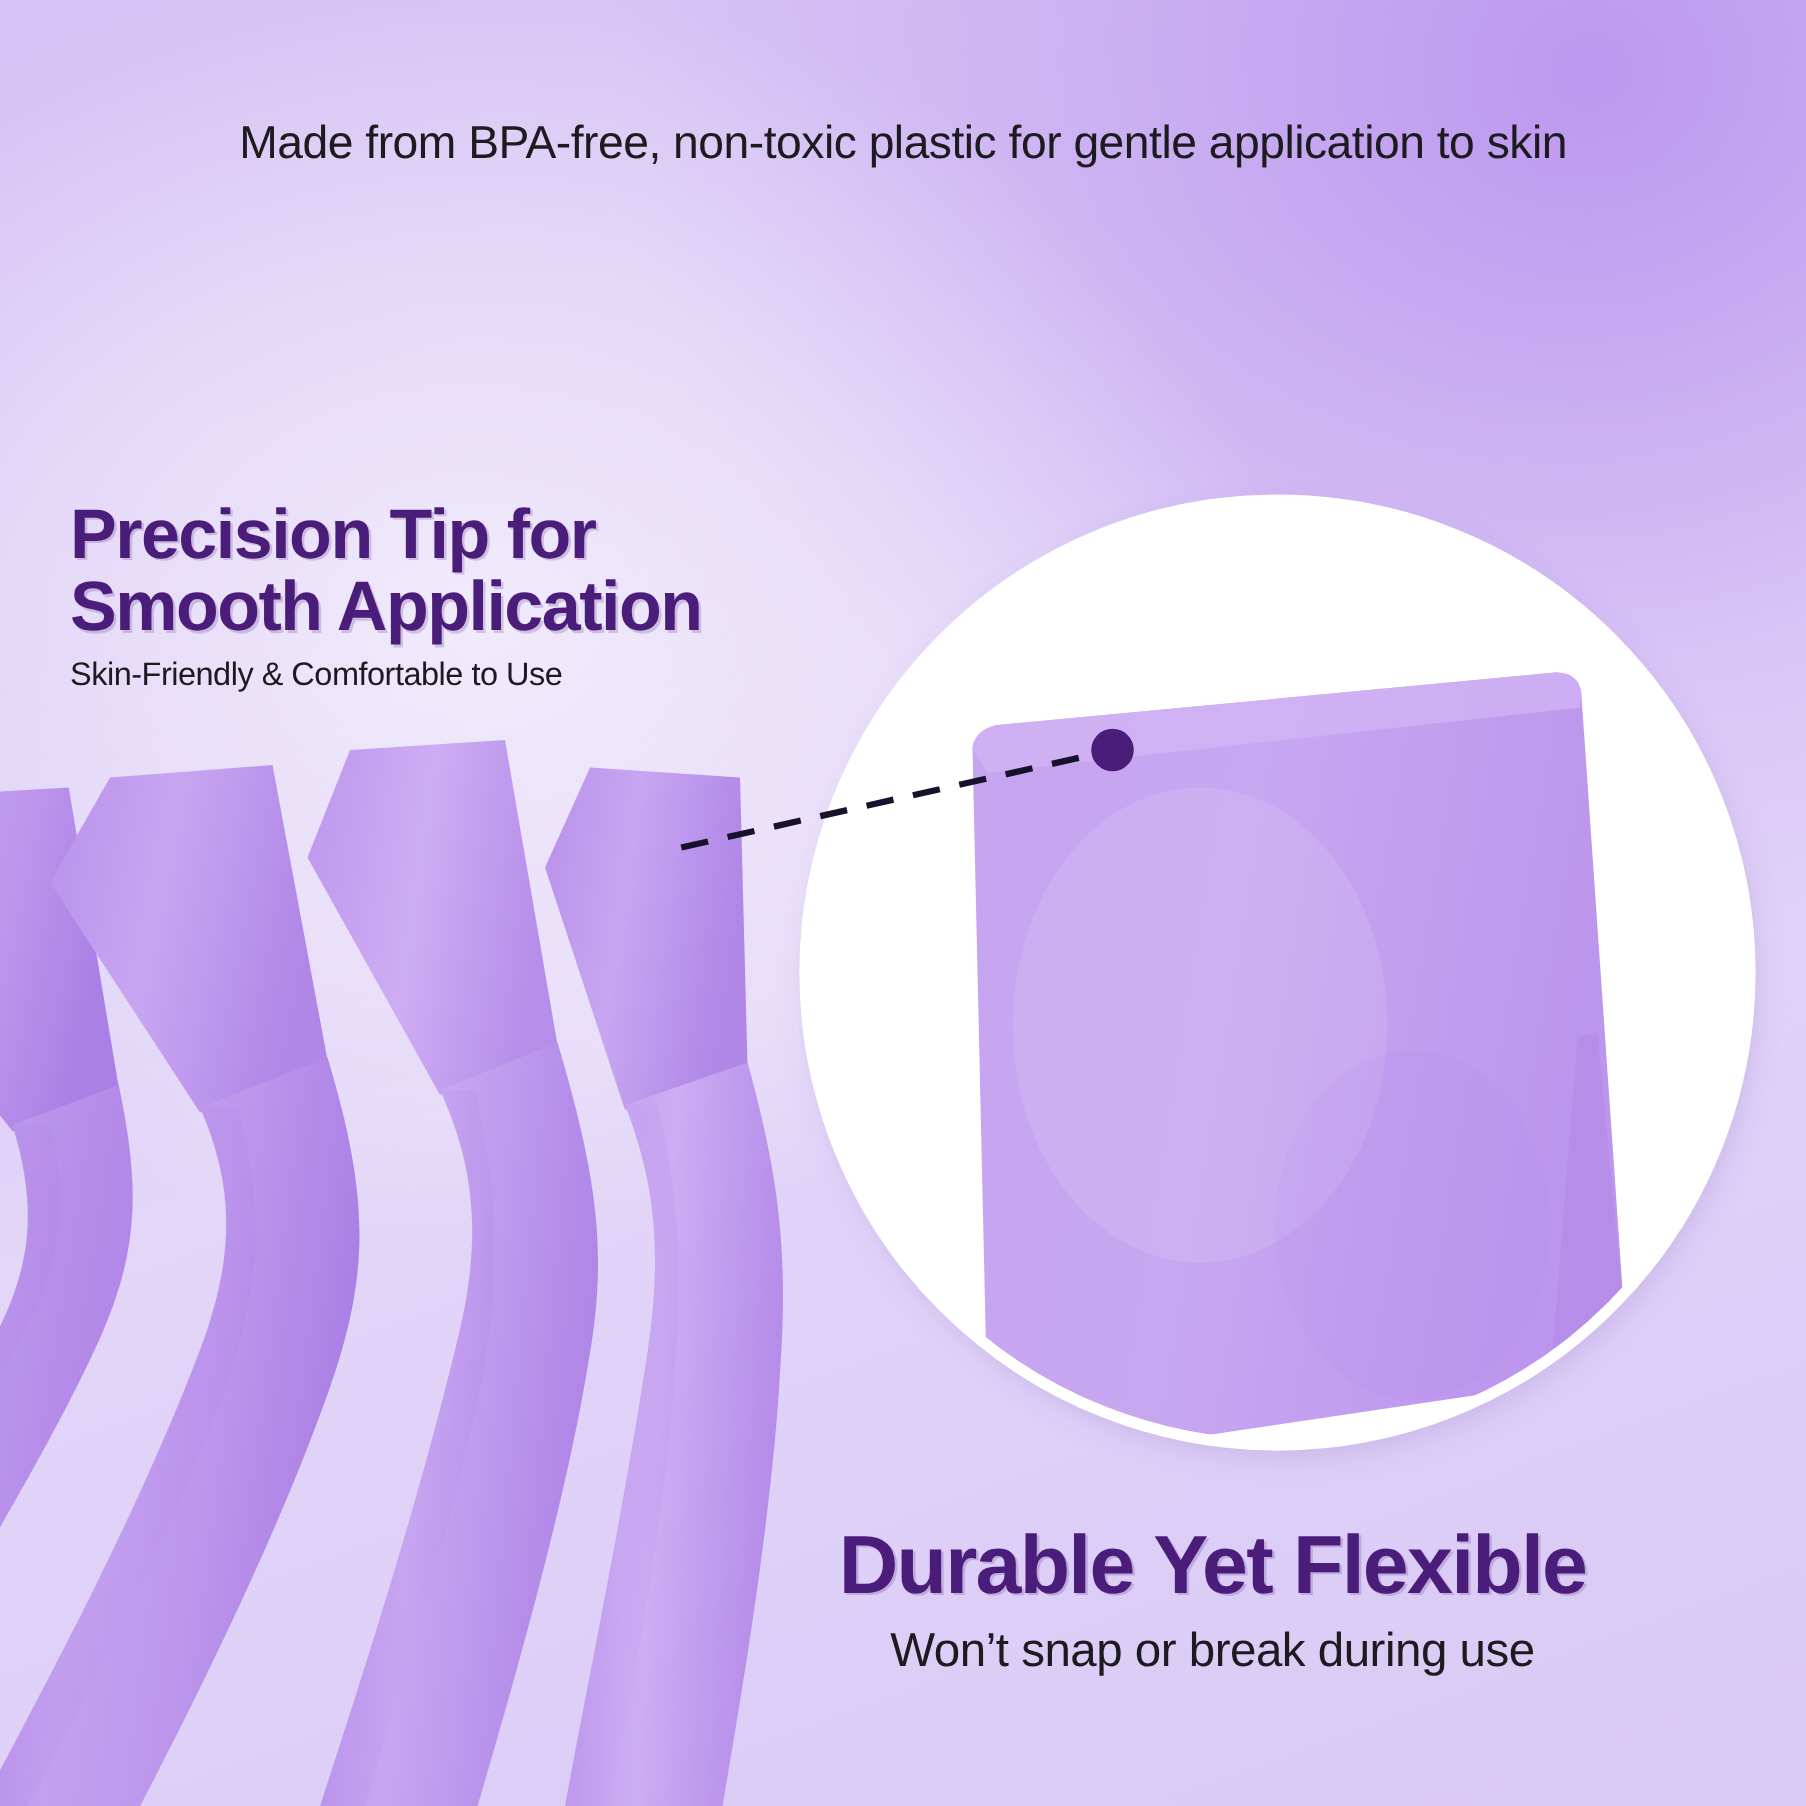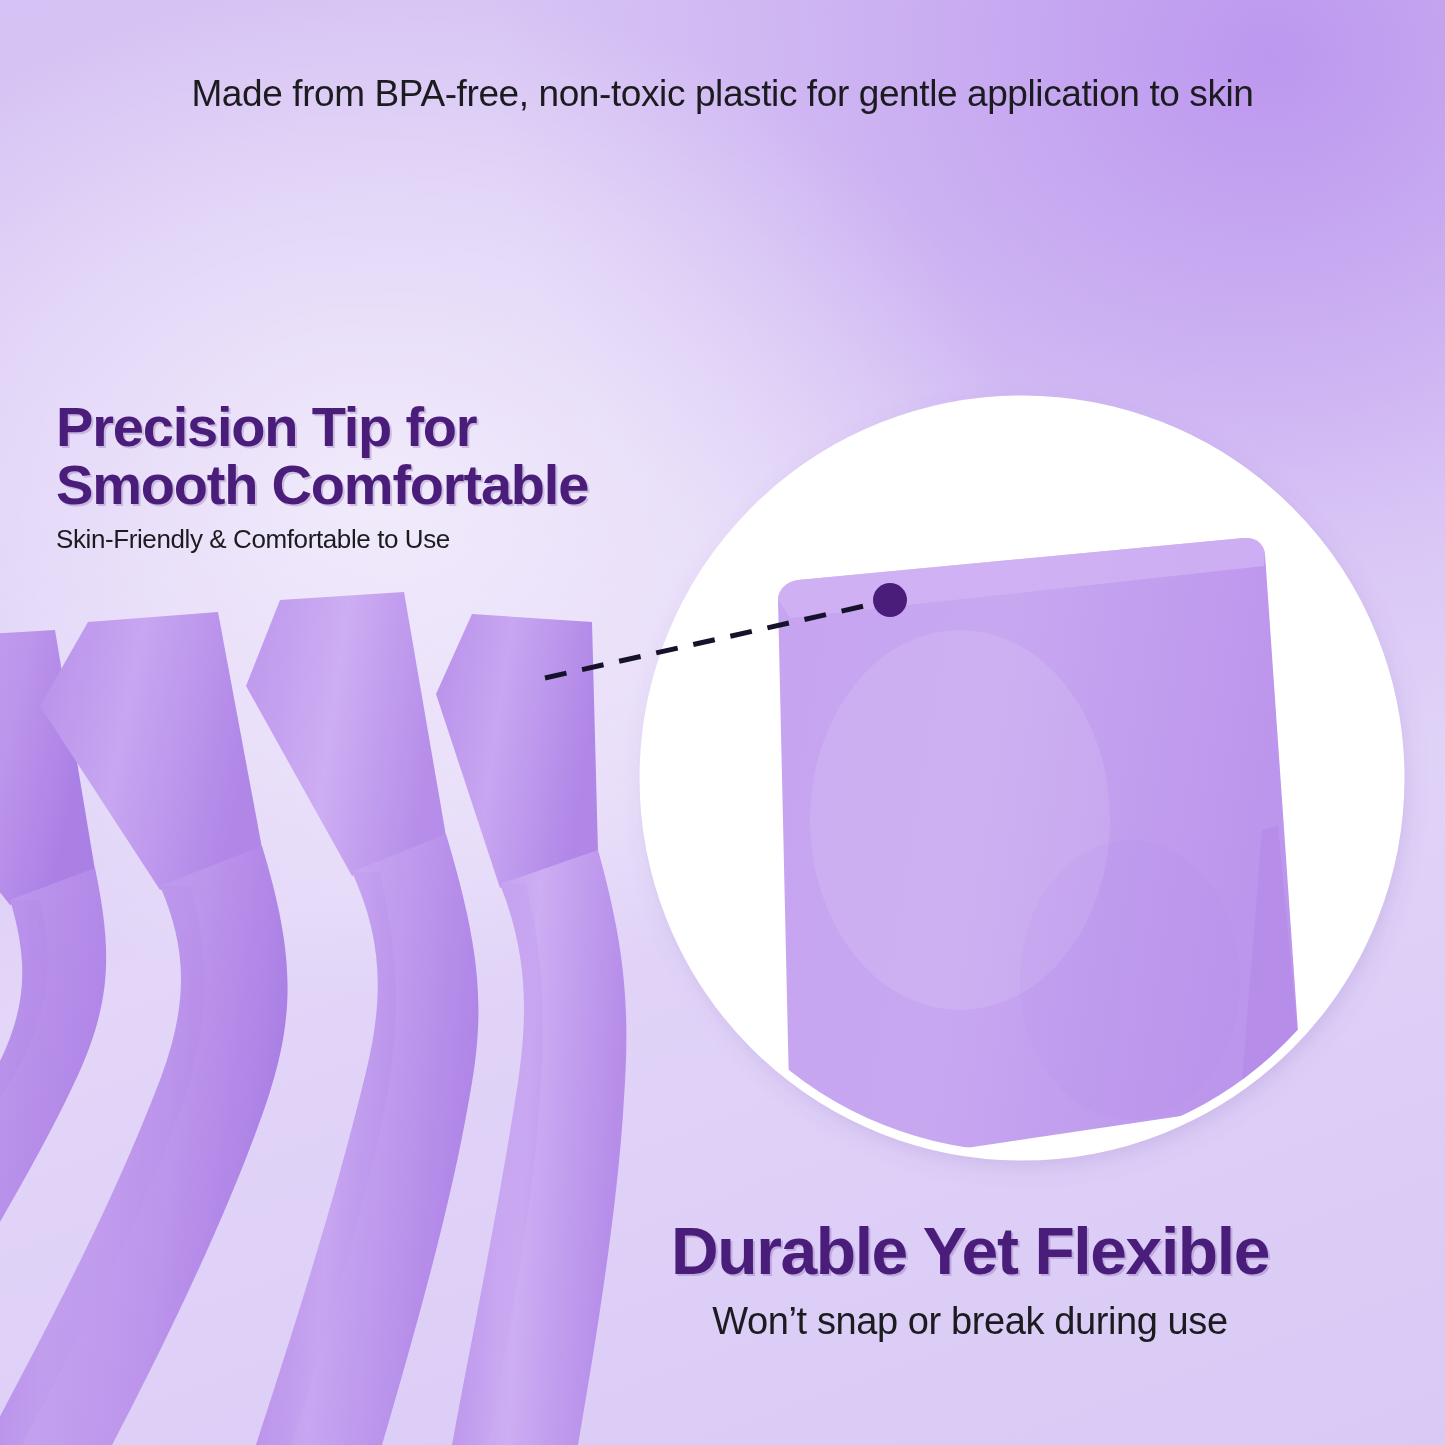--- a/index.html
+++ b/index.html
@@ -31,21 +31,21 @@
     font-size: 82px;
     font-weight: 700;
     line-height: 0.99;
     letter-spacing: -1.5px;
     color: #4a1d7a;
     margin: 0;
     text-shadow: 2px 2px 0 rgba(74,29,122,0.22);
   }
   .headline .ln2 { display: block; }
   .subhead {
-    margin: 16px auto 0;
+    margin: 36px auto 0;
     font-size: 37px;
     font-weight: 400;
     letter-spacing: -0.4px;
     color: #1b1b20;
     line-height: 1.1;
   }
 
   
   .feat-left {
     position: absolute;
@@ -205,21 +205,21 @@
 
   <div class="art-layer text-layer">
 
     <div class="headline-wrap">
       <p class="subhead">Made from BPA-free, non-toxic plastic for gentle application to skin</p>
     </div>
 
     <div class="feat-left">
       <h2 class="title">
         <span>Precision Tip for</span>
-        <span class="ln2">Smooth Comfortable</span>
+        <span class="ln2">Smooth Application</span>
       </h2>
       <p class="sub">Skin-Friendly &amp; Comfortable to Use</p>
     </div>
 
     <div class="feat-bottom">
       <h2 class="title">Durable Yet Flexible</h2>
       <p class="sub">Won’t snap or break during use</p>
     </div>
 
   </div>

